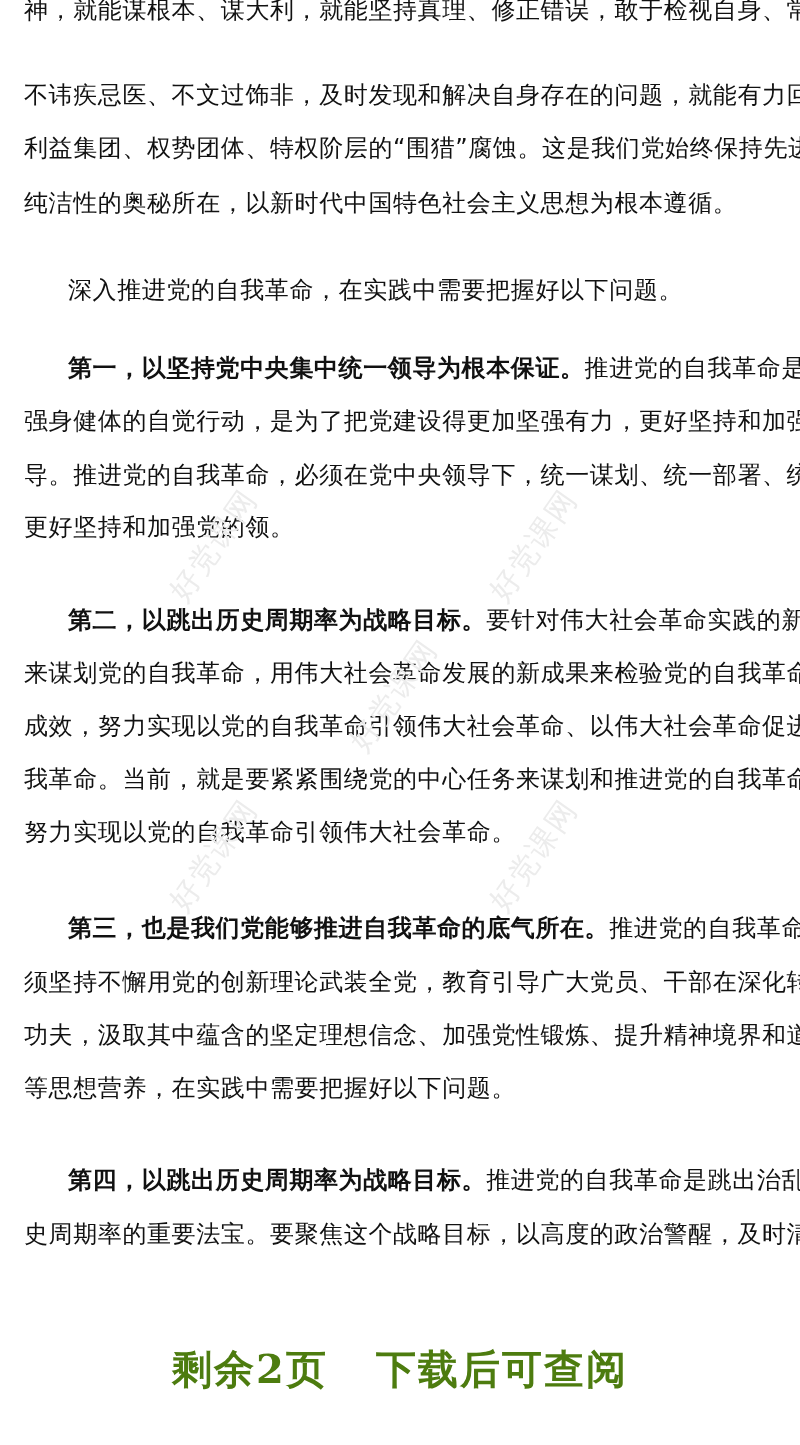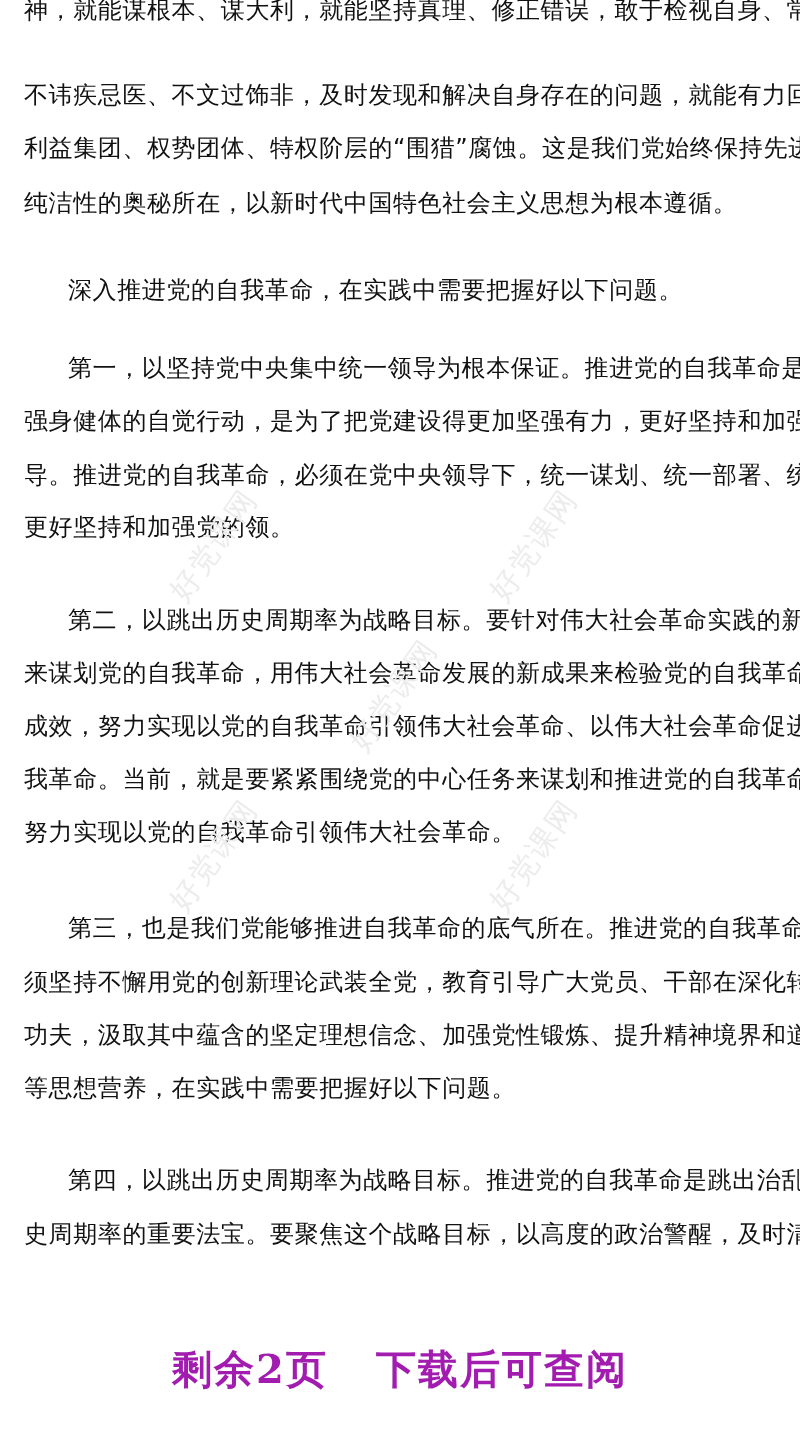--- a/index.html
+++ b/index.html
@@ -1,25 +1,25 @@
 <!DOCTYPE html>
 <html><head>
 <meta charset="utf-8">
 <style>
   html, body { margin: 0; padding: 0; background: #ffffff; }
   body { width: 800px; height: 1445px; position: relative; overflow: hidden;
          font-family: "DejaVu Sans", "Liberation Sans", sans-serif; color: #111111; }
   .line { position: absolute; left: 24px; width: 760px; font-size: 24px; line-height: 30px;
           white-space: nowrap; letter-spacing: 0.6px; }
   .indent { left: 68px; }
-  .b { font-weight: normal; margin-top: 14px; }
+  .b { font-weight: bold; margin-top: 14px; }
   .wm { position: absolute; font-size: 30px; color: #ececec; transform: rotate(-55deg);
         white-space: nowrap; letter-spacing: 2px; pointer-events: none; }
   .footer { position: absolute; top: 1342px; left: 0; width: 800px; text-align: center;
-            font-size: 40px; font-weight: bold; color: #a21caf; letter-spacing: 2px;
+            font-size: 40px; font-weight: bold; color: #4d7c0f; letter-spacing: 2px;
             font-family: "DejaVu Serif", "Liberation Serif", serif; }
   .footer span { display: inline-block; }
   .footer .gap { width: 48px; }
 </style>
 </head>
 <body>
 
 <div class="line" style="top:-5px">神，就能谋根本、谋大利，就能坚持真理、修正错误，敢于检视自身、常思己过；</div>
 <div class="line" style="top:80px">不讳疾忌医、不文过饰非，及时发现和解决自身存在的问题，就能有力回击一切</div>
 <div class="line" style="top:133px">利益集团、权势团体、特权阶层的“围猎”腐蚀。这是我们党始终保持先进性、</div>

